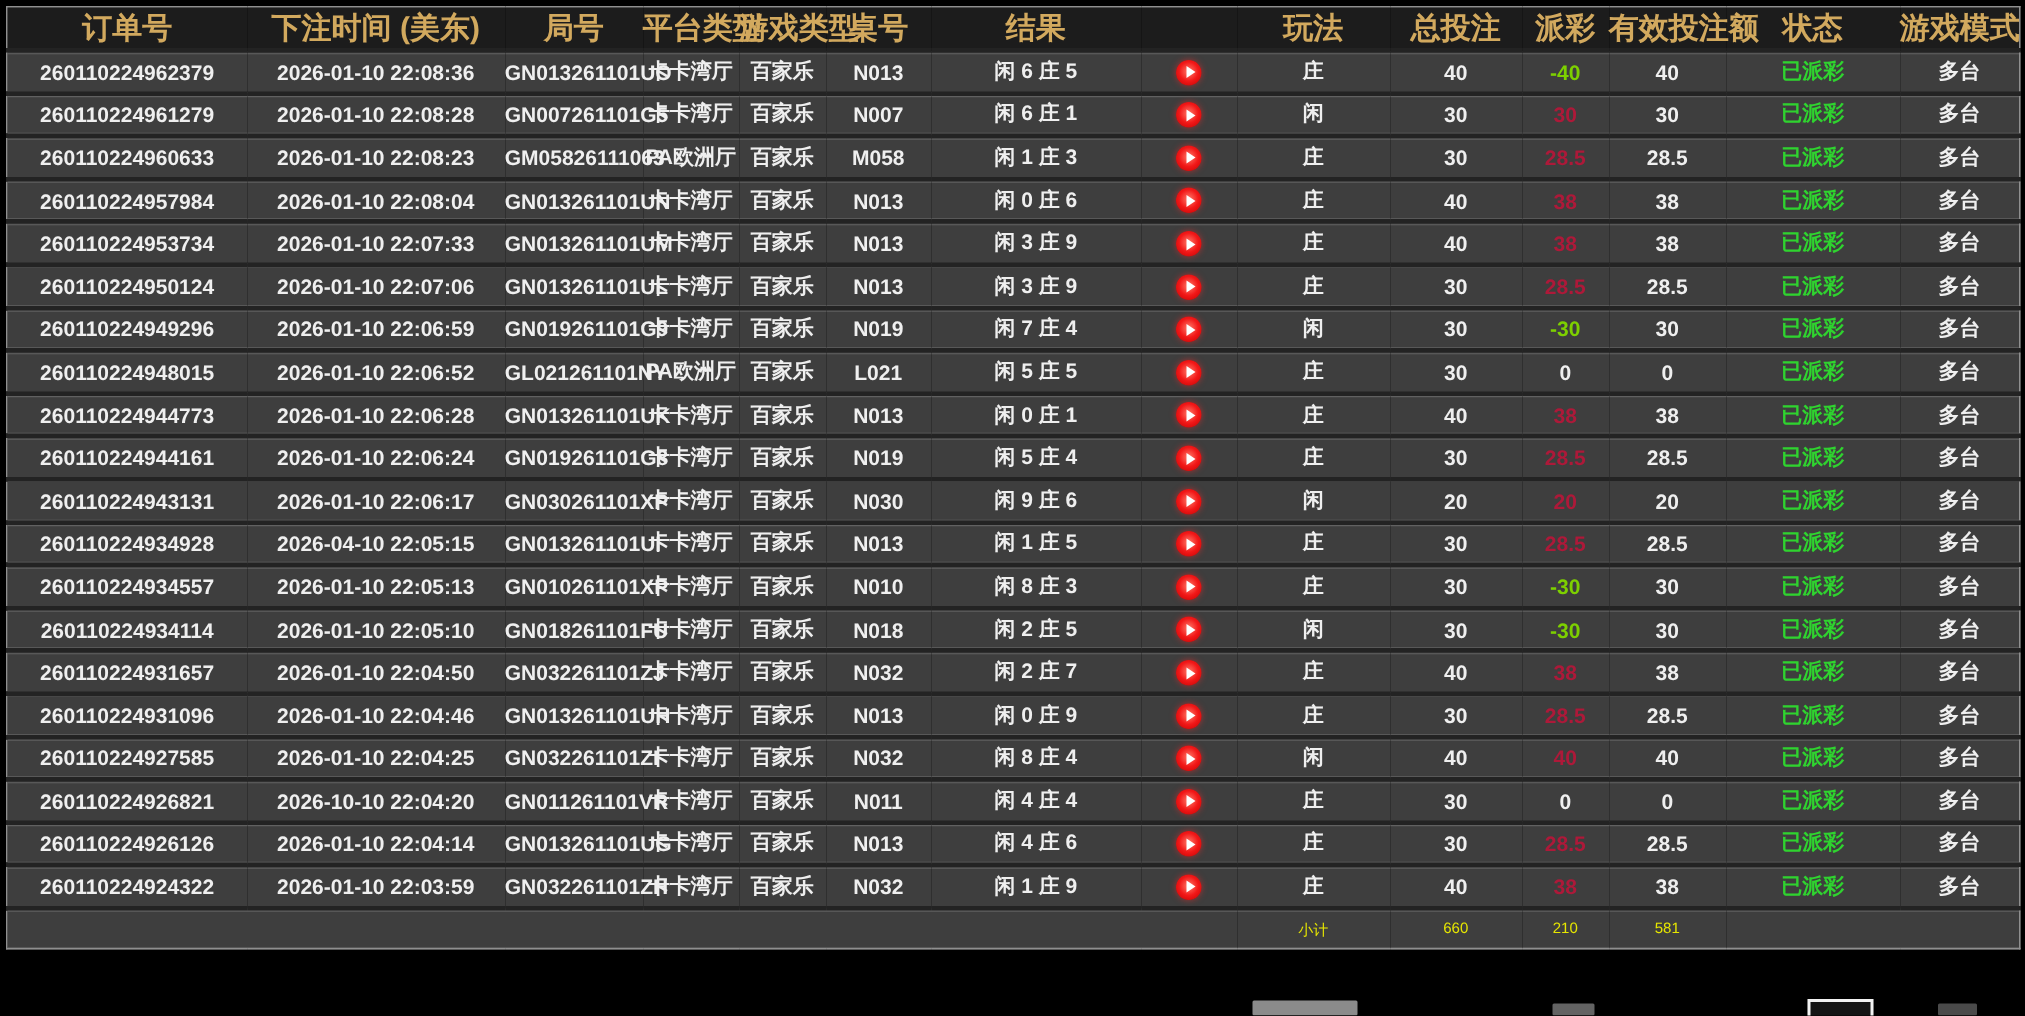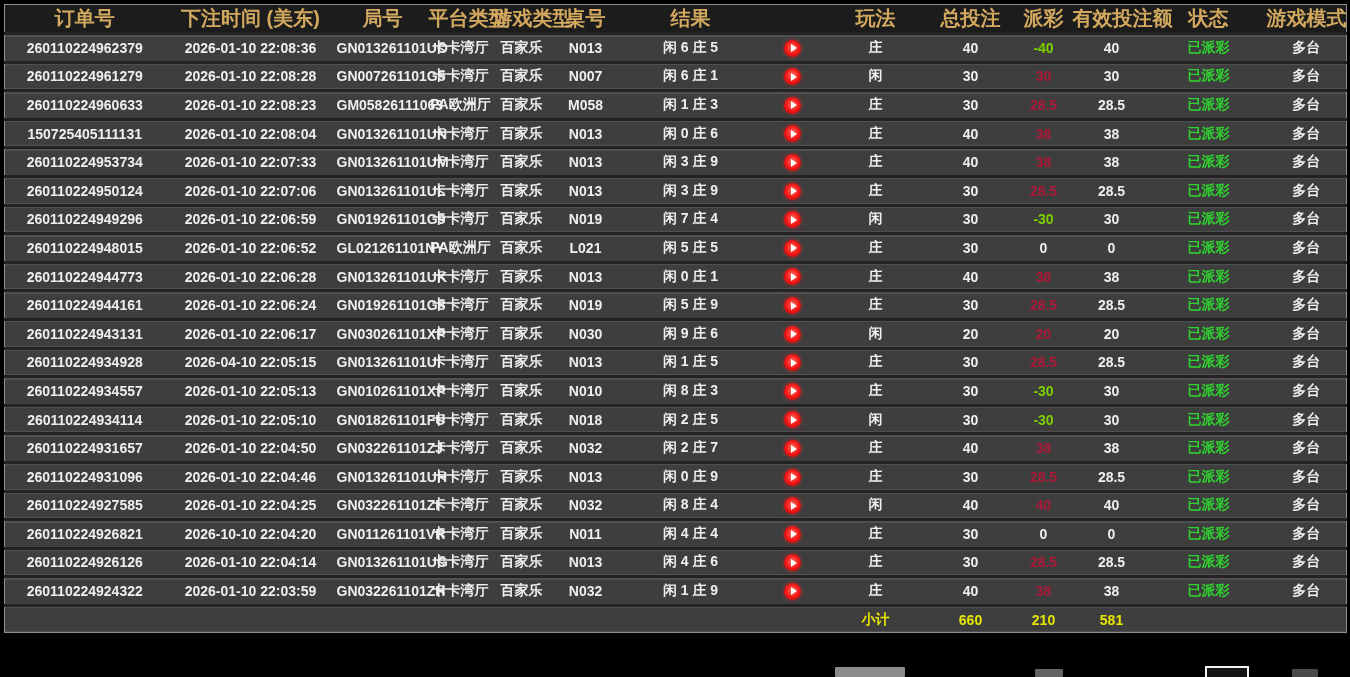--- a/index.html
+++ b/index.html
@@ -21,21 +21,21 @@
   tbody td{
     height:25.6px;padding:0;text-align:center;vertical-align:middle;
     font-size:14px;font-weight:bold;color:#efefef;white-space:nowrap;
     border-top:3px solid #232323;
     background:linear-gradient(#616161 0,#616161 1px,var(--row-bg,#3e3e3e) 1px);
   }
   td.tone-pos{color:var(--pay-pos,#ad1939);}
   td.tone-neg{color:var(--pay-neg,#7dd000);}
   td.tone-zero{color:#efefef;}
   td.status{color:var(--green,#2fd32f);}
-  td.sum{color:var(--yellow,#e6e600);font-weight:bold;font-size:14px;}
+  td.sum{color:var(--yellow,#e6e600);font-weight:normal;font-size:10px;}
   .play-icon{
     width:17px;height:17px;border-radius:50%;display:inline-block;position:relative;
     background:radial-gradient(circle at 50% 45%,#ff7a6a 0%,#f21818 50%,#c00000 100%);
     box-shadow:0 0 4px rgba(255,40,40,.55);vertical-align:middle;
   }
   .play-icon::after{
     content:"";position:absolute;left:7px;top:4.5px;
     border-left:6px solid #fff;border-top:4px solid transparent;border-bottom:4px solid transparent;
   }
   .footer{position:absolute;left:0;top:663px;width:1350px;height:14px;background:#000;}
@@ -126,21 +126,21 @@
           <td>闲 1 庄 3</td>
           <td><span class="play-icon"></span></td>
           <td>庄</td>
           <td>30</td>
           <td class="tone-pos">28.5</td>
           <td>28.5</td>
           <td class="status">已派彩</td>
           <td>多台</td>
         </tr>
         <tr>
-          <td>150725405111131</td>
+          <td>260110224957984</td>
           <td>2026-01-10 22:08:04</td>
           <td>GN013261101UN</td>
           <td>卡卡湾厅</td>
           <td>百家乐</td>
           <td>N013</td>
           <td>闲 0 庄 6</td>
           <td><span class="play-icon"></span></td>
           <td>庄</td>
           <td>40</td>
           <td class="tone-pos">38</td>
@@ -228,21 +228,21 @@
           <td class="status">已派彩</td>
           <td>多台</td>
         </tr>
         <tr>
           <td>260110224944161</td>
           <td>2026-01-10 22:06:24</td>
           <td>GN019261101G8</td>
           <td>卡卡湾厅</td>
           <td>百家乐</td>
           <td>N019</td>
-          <td>闲 5 庄 9</td>
+          <td>闲 5 庄 4</td>
           <td><span class="play-icon"></span></td>
           <td>庄</td>
           <td>30</td>
           <td class="tone-pos">28.5</td>
           <td>28.5</td>
           <td class="status">已派彩</td>
           <td>多台</td>
         </tr>
         <tr>
           <td>260110224943131</td>

